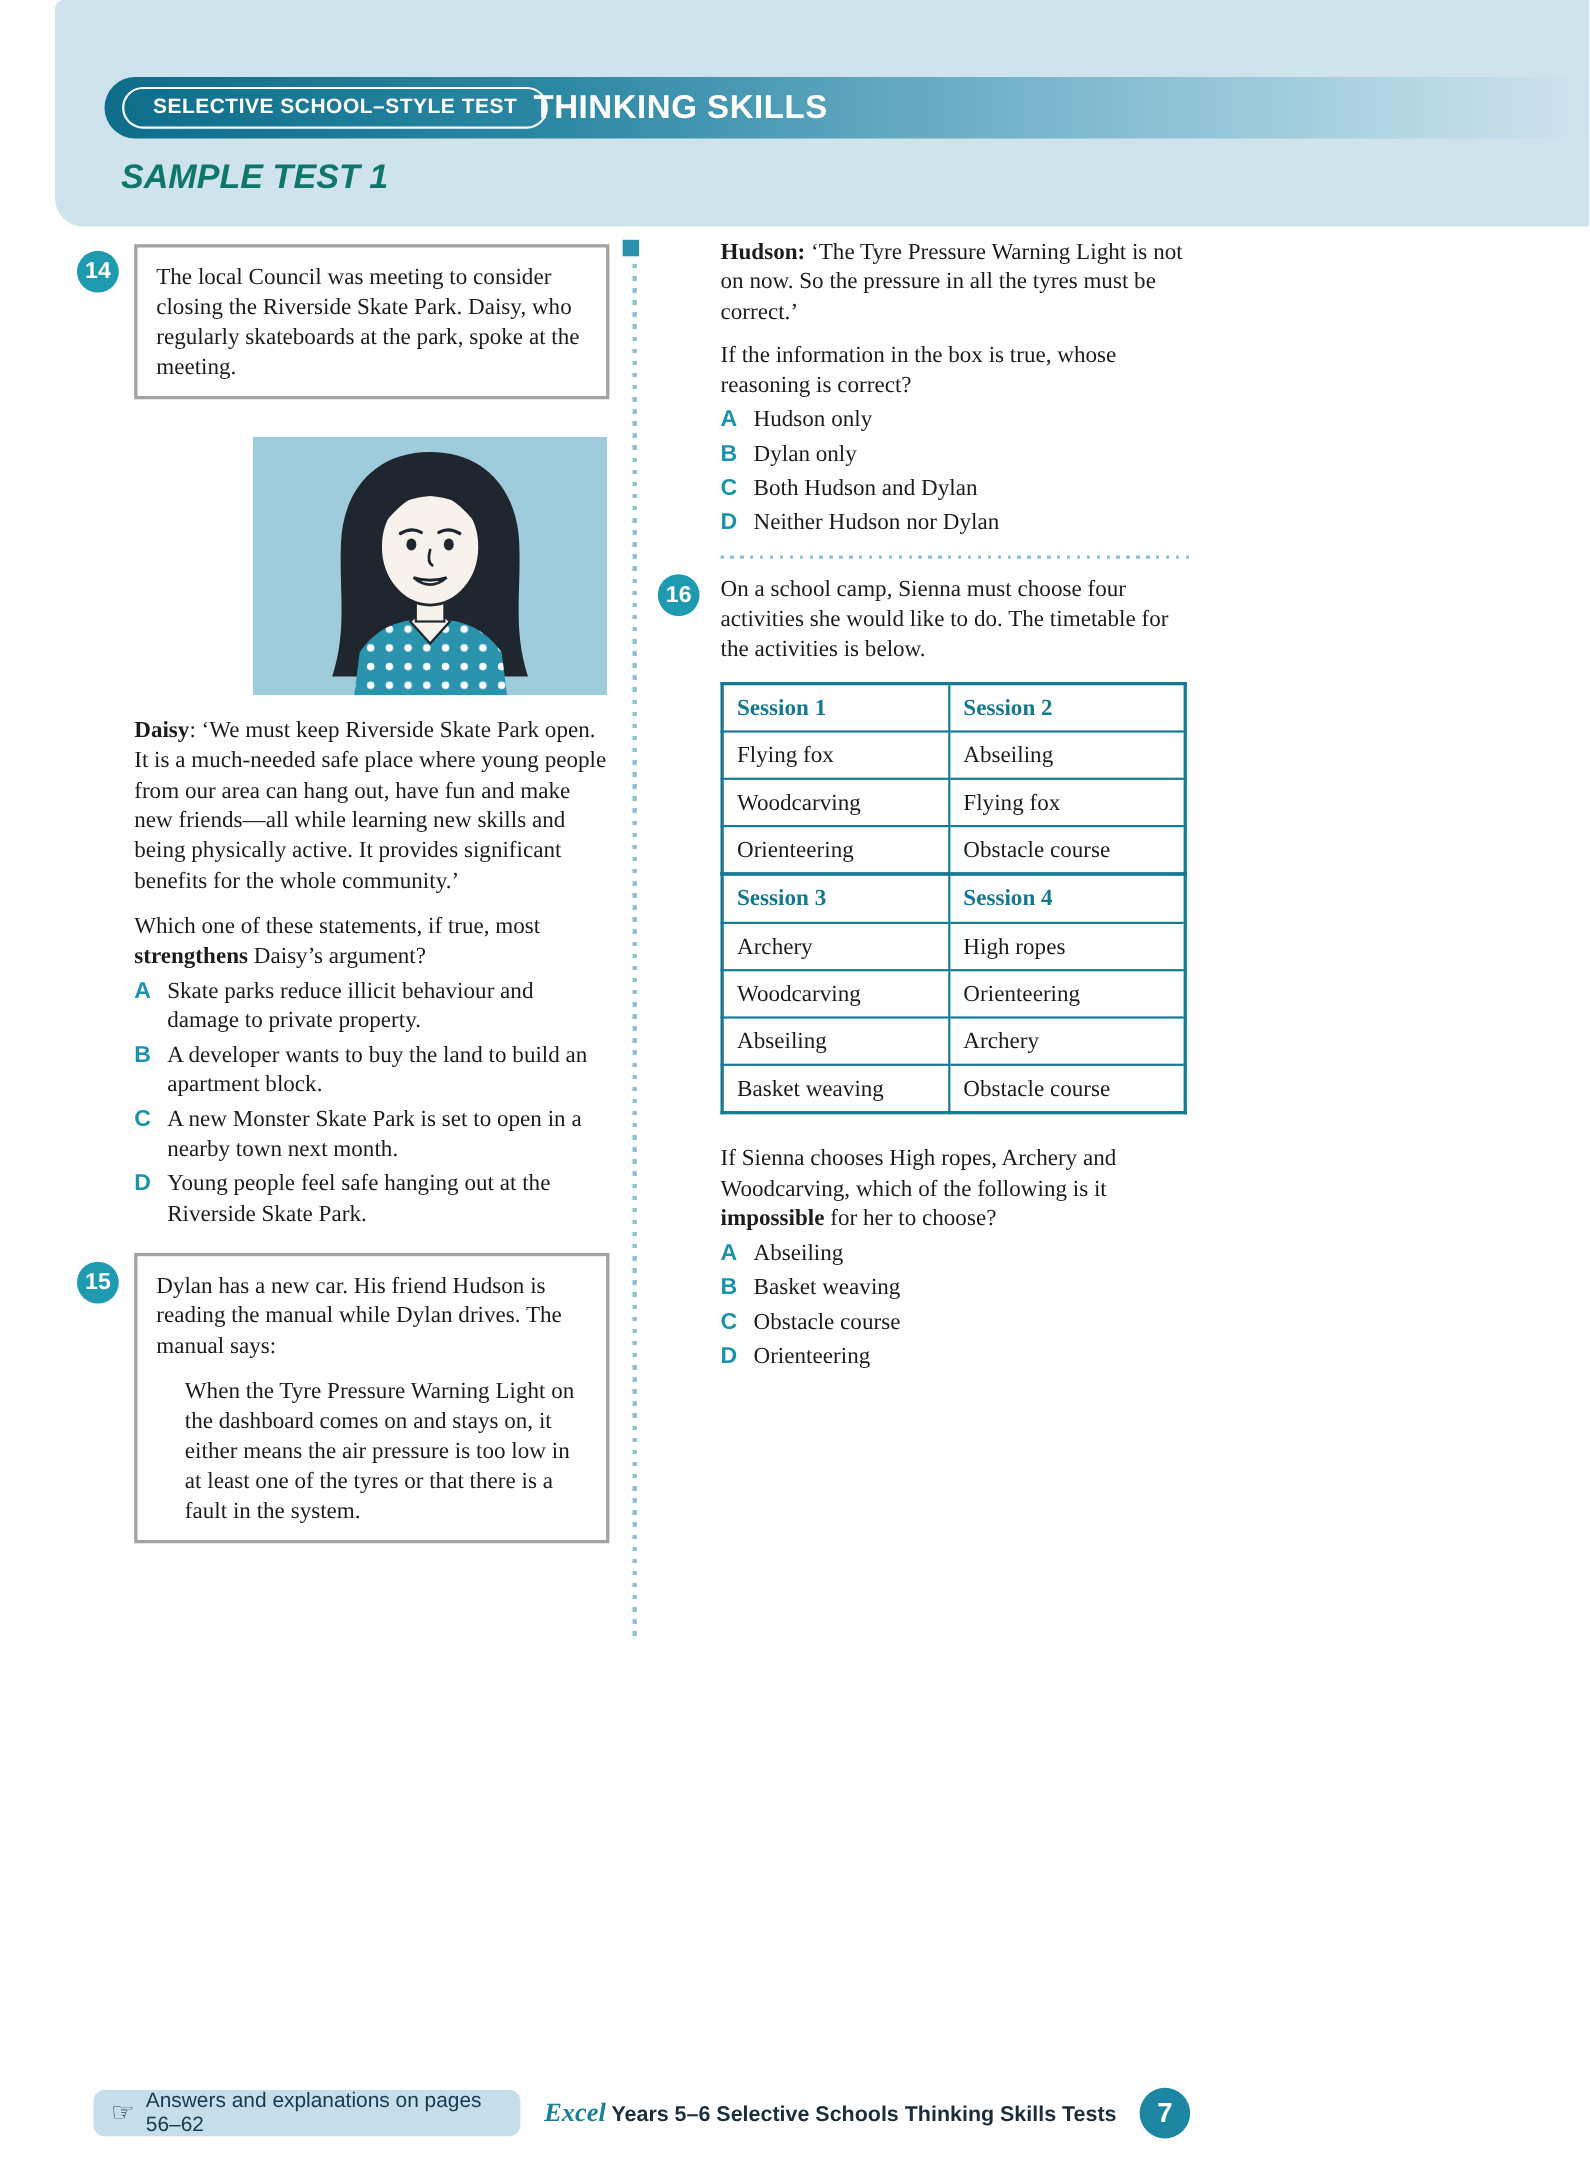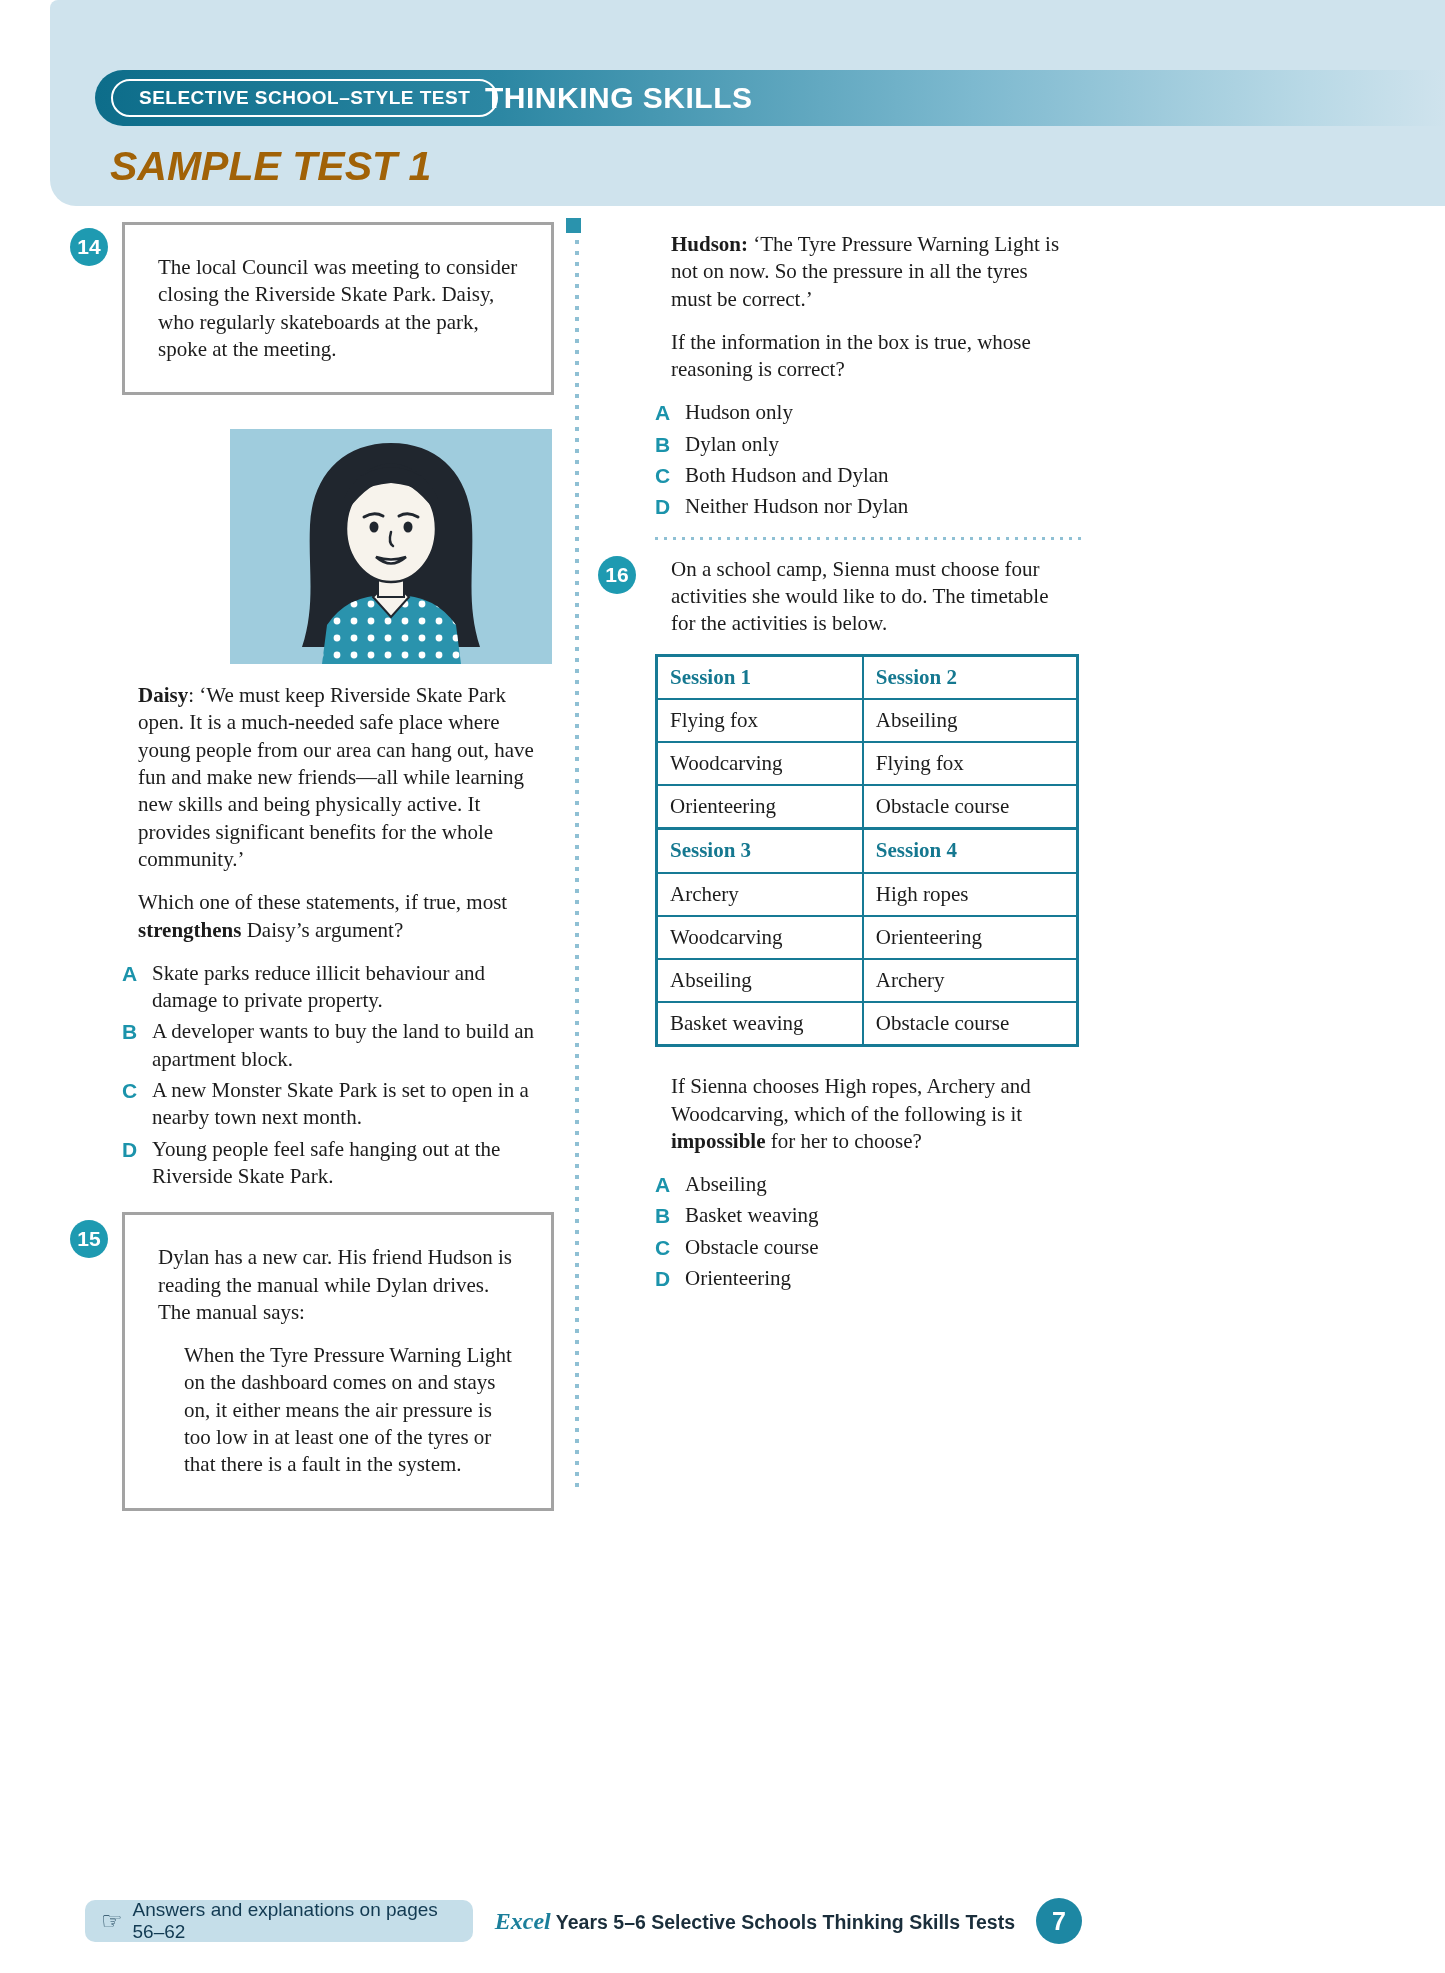--- a/index.html
+++ b/index.html
@@ -11,30 +11,30 @@
               border-bottom-left-radius:26px;border-top-left-radius:8px;}
   .header-bar{position:absolute;left:45px;top:70px;right:0;height:56px;
               background:linear-gradient(to right,#0d6d8a 0%,#2c87a3 30%,#7db9cf 65%,#b9d9e6 90%,#cfe3ed 100%);
               border-top-left-radius:28px;border-bottom-left-radius:28px;}
   .test-pill{position:absolute;left:16px;top:9px;height:34px;line-height:34px;
              border:2.5px solid #ffffff;border-radius:22px;padding:0 26px;
              color:#ffffff;font-family:"Liberation Sans",sans-serif;font-weight:bold;
              font-size:19px;letter-spacing:.5px;}
   .subject{position:absolute;left:390px;top:11px;color:#ffffff;
            font-family:"Liberation Sans",sans-serif;font-weight:bold;font-size:30px;letter-spacing:.5px;}
-  .sample-test{position:absolute;left:60px;top:143px;color:#a16207;
-               font-family:"Liberation Sans",sans-serif;font-style:italic;font-weight:bold;font-size:41px;}
+  .sample-test{position:absolute;left:60px;top:143px;color:#0f766e;
+               font-family:"Liberation Sans",sans-serif;font-style:italic;font-weight:bold;font-size:31px;}
 
   
   .divider-v{position:absolute;left:575px;top:240px;width:4px;height:1252px;
              background:repeating-linear-gradient(to bottom,#8fc0d4 0 4px,transparent 4px 11px);}
   .divider-square{position:absolute;left:566px;top:218px;width:15px;height:15px;background:#2a93ad;}
 
   
-  .para{margin:16px;font-size:21px;line-height:1.3;}
+  .para{margin:0;font-size:21px;line-height:1.3;}
   .bold{font-weight:bold;}
   .q-badge{position:absolute;width:38px;height:38px;border-radius:50%;background:#1e9ab1;
            color:#ffffff;font-family:"Liberation Sans",sans-serif;font-weight:bold;font-size:21px;
            display:flex;align-items:center;justify-content:center;}
   .qbox{border:3px solid #a3a3a3;padding:13px 17px;background:#ffffff;}
   .opt{display:flex;margin-top:4px;}
   .opt-letter{flex:0 0 30px;color:#1b93ab;font-family:"Liberation Sans",sans-serif;
               font-weight:bold;font-size:21px;line-height:1.3;}
   .opt-text{flex:1;font-size:21px;line-height:1.3;}
 

